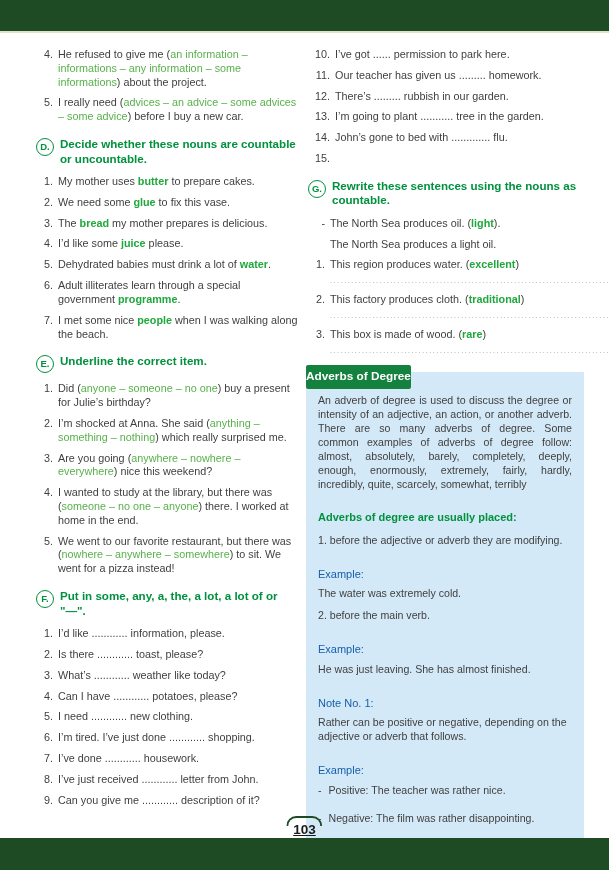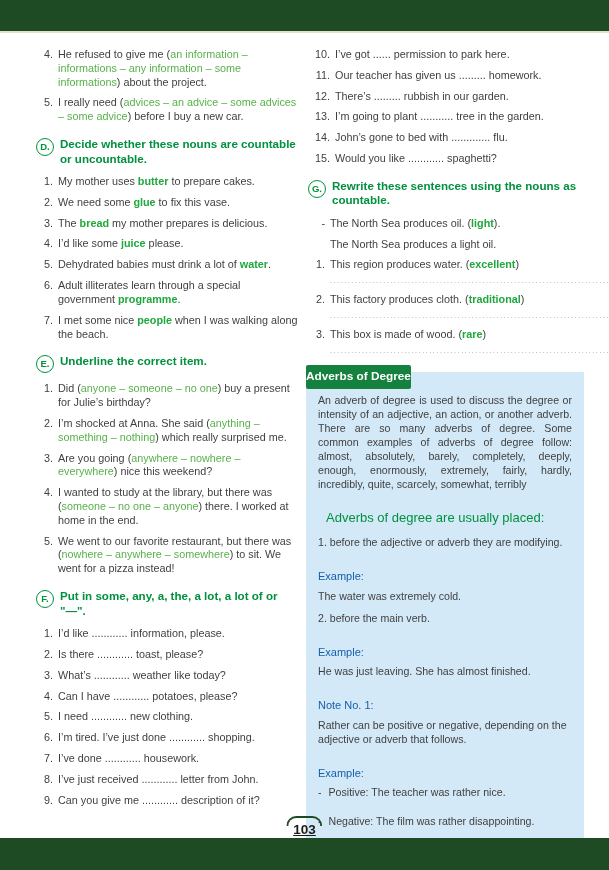--- a/index.html
+++ b/index.html
@@ -22,21 +22,21 @@
   .wide-num .num{width:24px;}
   .body{flex:1;}
   .g{color:#58b14b;}
   .gb{color:#1fa83c;font-weight:bold;}
   .dotline{font-size:7px;letter-spacing:1.6px;color:#8f8f8f;margin-top:5px;white-space:nowrap;overflow:hidden;}
 
   .infobox{position:relative;margin-top:16px;background:#d4e9f7;padding:22px 12px 14px 12px;min-height:384px;box-sizing:border-box;}
   .infotab{position:absolute;top:-7px;left:0;background:#15813f;color:#ffffff;font-weight:bold;
            font-size:11.8px;padding:4px 0 5px;border-radius:2px;}
   .intro{text-align:justify;font-size:10.6px;line-height:1.32;margin-bottom:18px;}
-  .subhead{color:#00913e;font-weight:normal;font-size:13px;margin:0 8px 10px;}
+  .subhead{color:#00913e;font-weight:bold;font-size:11px;margin:0 0 10px;}
   .blk{font-size:10.6px;line-height:1.32;margin-bottom:8px;}
   .blk.t.hang{padding-left:10px;text-indent:-10px;}
   .blk.lbl,.blk.note{color:#155fad;font-weight:normal;font-size:11px;margin-top:19px;margin-bottom:6px;}
   .blk.dash{display:flex;gap:7px;margin-bottom:15px;}
   .blk.dash .dashmark{flex:none;}
 
   .pagearc{position:absolute;bottom:44px;left:50%;transform:translateX(-52%);width:36px;height:10px;
            border:2.5px solid #1f4b24;border-bottom:none;border-radius:18px 18px 0 0;box-sizing:border-box;}
   .pagenum{position:absolute;bottom:33px;left:0;right:0;text-align:center;font-weight:bold;font-size:13.5px;color:#1a1a1a;text-decoration:underline;}
 </style>
@@ -181,21 +181,20 @@
         <div class="item">
           <span class="num">13.</span>
           <span class="body"><span>I’m going to plant ........... tree in the garden.</span></span>
         </div>
         <div class="item">
           <span class="num">14.</span>
           <span class="body"><span>John’s gone to bed with ............. flu.</span></span>
         </div>
         <div class="item">
           <span class="num">15.</span>
-          <span class="body"><span>Would you like ............ spaghetti?</span></span>
         </div>
       </div>
 
     <div class="sec-head">
       <span class="badge">G.</span>
       <span class="sec-title">Rewrite these sentences using the nouns as countable.</span>
     </div>
     <div class="exlist">
         <div class="item">
           <span class="num">-</span>

